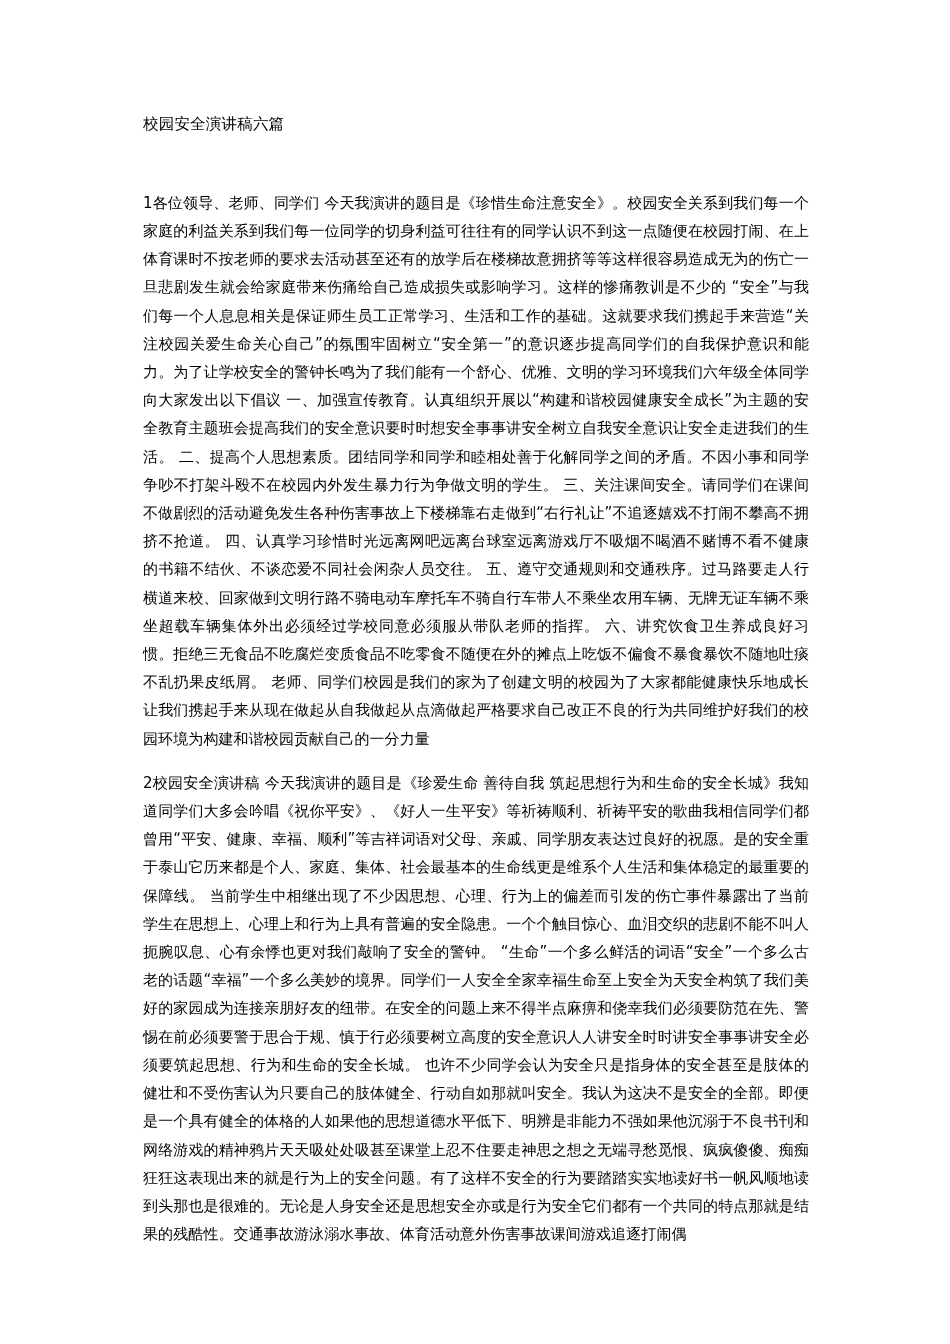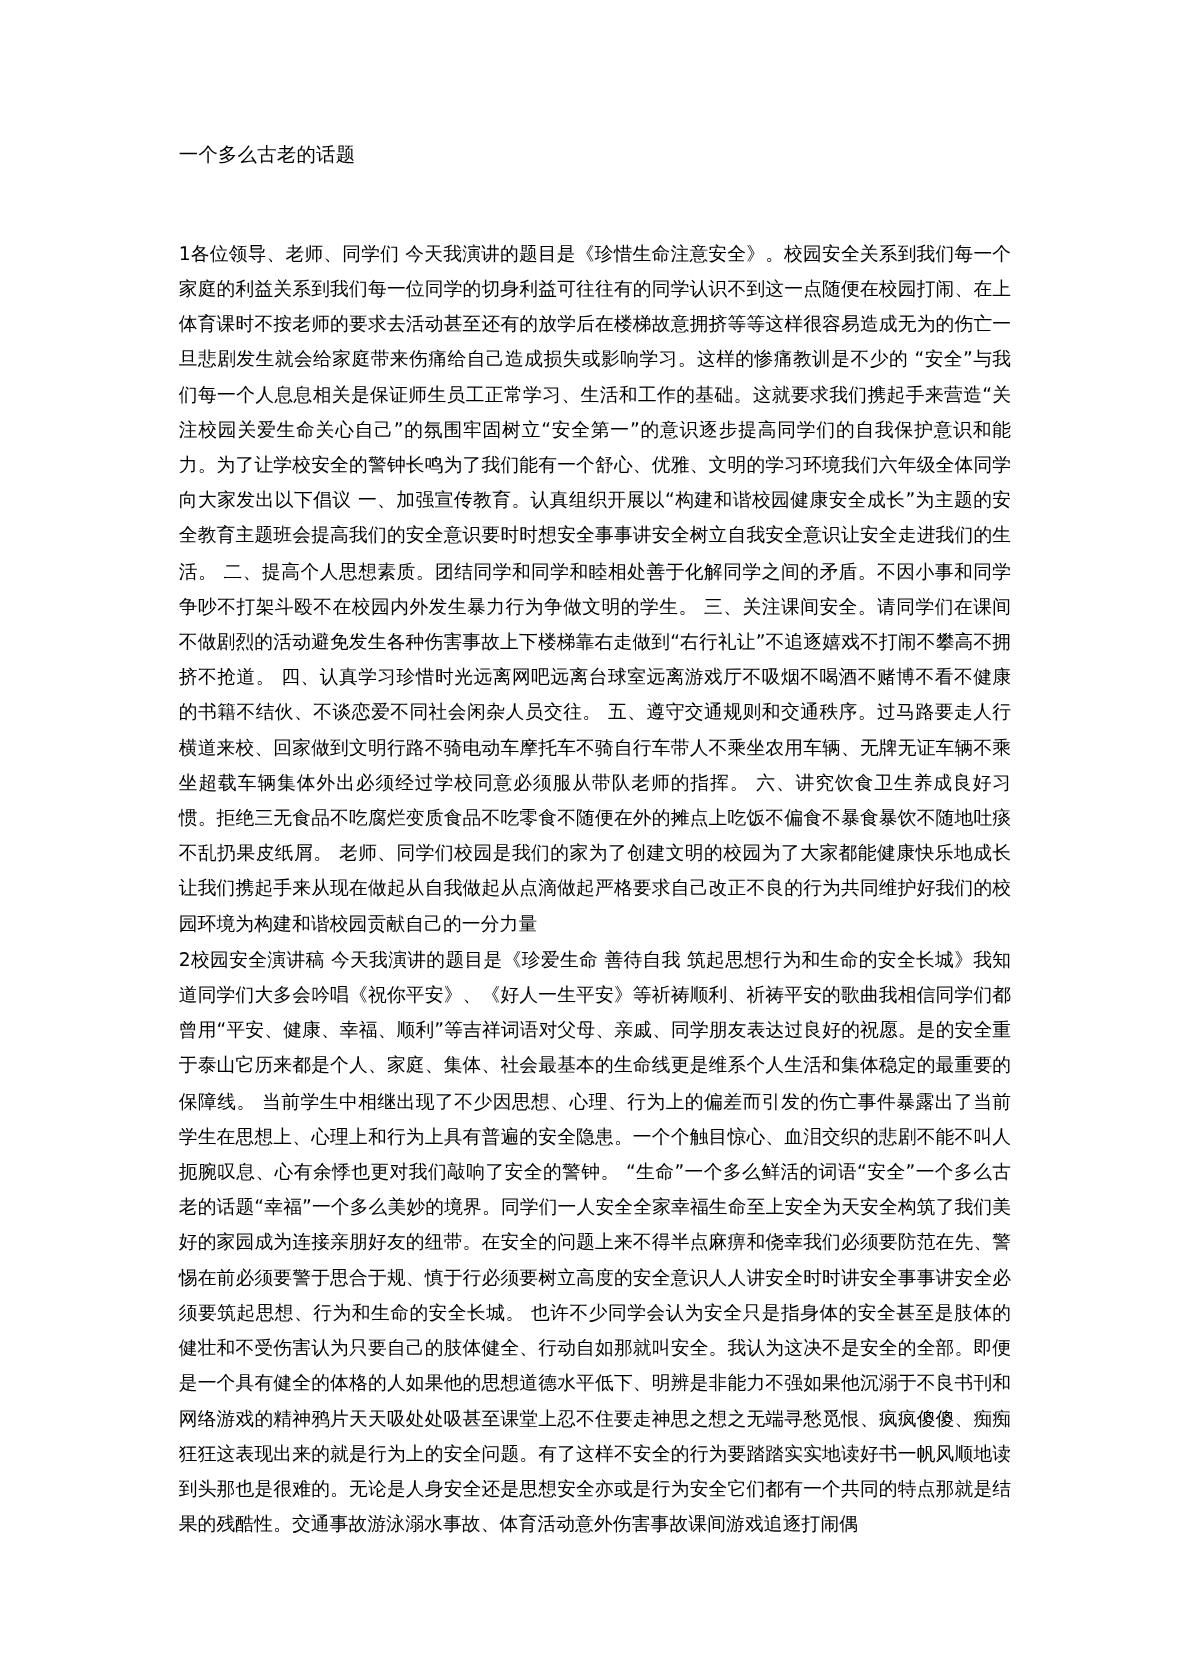--- a/index.html
+++ b/index.html
@@ -42,26 +42,26 @@
   .para {
     font-size: 15px;
     line-height: 28.2px;
     text-align: justify;
     text-justify: inter-ideograph;
     margin: 0;
     letter-spacing: 0.1px;
     word-break: break-all;
   }
   .para + .para {
-    margin-top: 1px;
+    margin-top: 16px;
   }
 </style>
 </head>
 <body>
 
 <div class="page">
   <div class="content">
-    <p class="doc-title">一个多么古老的话题</p>
+    <p class="doc-title">校园安全演讲稿六篇</p>
     <div class="spacer"></div>
     <p class="para">1各位领导、老师、同学们 今天我演讲的题目是《珍惜生命注意安全》。校园安全关系到我们每一个家庭的利益关系到我们每一位同学的切身利益可往往有的同学认识不到这一点随便在校园打闹、在上体育课时不按老师的要求去活动甚至还有的放学后在楼梯故意拥挤等等这样很容易造成无为的伤亡一旦悲剧发生就会给家庭带来伤痛给自己造成损失或影响学习。这样的惨痛教训是不少的 “安全”与我们每一个人息息相关是保证师生员工正常学习、生活和工作的基础。这就要求我们携起手来营造“关注校园关爱生命关心自己”的氛围牢固树立“安全第一”的意识逐步提高同学们的自我保护意识和能力。为了让学校安全的警钟长鸣为了我们能有一个舒心、优雅、文明的学习环境我们六年级全体同学向大家发出以下倡议 一、加强宣传教育。认真组织开展以“构建和谐校园健康安全成长”为主题的安全教育主题班会提高我们的安全意识要时时想安全事事讲安全树立自我安全意识让安全走进我们的生活。 二、提高个人思想素质。团结同学和同学和睦相处善于化解同学之间的矛盾。不因小事和同学争吵不打架斗殴不在校园内外发生暴力行为争做文明的学生。 三、关注课间安全。请同学们在课间不做剧烈的活动避免发生各种伤害事故上下楼梯靠右走做到“右行礼让”不追逐嬉戏不打闹不攀高不拥挤不抢道。 四、认真学习珍惜时光远离网吧远离台球室远离游戏厅不吸烟不喝酒不赌博不看不健康的书籍不结伙、不谈恋爱不同社会闲杂人员交往。 五、遵守交通规则和交通秩序。过马路要走人行横道来校、回家做到文明行路不骑电动车摩托车不骑自行车带人不乘坐农用车辆、无牌无证车辆不乘坐超载车辆集体外出必须经过学校同意必须服从带队老师的指挥。 六、讲究饮食卫生养成良好习惯。拒绝三无食品不吃腐烂变质食品不吃零食不随便在外的摊点上吃饭不偏食不暴食暴饮不随地吐痰不乱扔果皮纸屑。 老师、同学们校园是我们的家为了创建文明的校园为了大家都能健康快乐地成长让我们携起手来从现在做起从自我做起从点滴做起严格要求自己改正不良的行为共同维护好我们的校园环境为构建和谐校园贡献自己的一分力量</p>
     <p class="para">2校园安全演讲稿 今天我演讲的题目是《珍爱生命 善待自我 筑起思想行为和生命的安全长城》我知道同学们大多会吟唱《祝你平安》、《好人一生平安》等祈祷顺利、祈祷平安的歌曲我相信同学们都曾用“平安、健康、幸福、顺利”等吉祥词语对父母、亲戚、同学朋友表达过良好的祝愿。是的安全重于泰山它历来都是个人、家庭、集体、社会最基本的生命线更是维系个人生活和集体稳定的最重要的保障线。 当前学生中相继出现了不少因思想、心理、行为上的偏差而引发的伤亡事件暴露出了当前学生在思想上、心理上和行为上具有普遍的安全隐患。一个个触目惊心、血泪交织的悲剧不能不叫人扼腕叹息、心有余悸也更对我们敲响了安全的警钟。 “生命”一个多么鲜活的词语“安全”一个多么古老的话题“幸福”一个多么美妙的境界。同学们一人安全全家幸福生命至上安全为天安全构筑了我们美好的家园成为连接亲朋好友的纽带。在安全的问题上来不得半点麻痹和侥幸我们必须要防范在先、警惕在前必须要警于思合于规、慎于行必须要树立高度的安全意识人人讲安全时时讲安全事事讲安全必须要筑起思想、行为和生命的安全长城。 也许不少同学会认为安全只是指身体的安全甚至是肢体的健壮和不受伤害认为只要自己的肢体健全、行动自如那就叫安全。我认为这决不是安全的全部。即便是一个具有健全的体格的人如果他的思想道德水平低下、明辨是非能力不强如果他沉溺于不良书刊和网络游戏的精神鸦片天天吸处处吸甚至课堂上忍不住要走神思之想之无端寻愁觅恨、疯疯傻傻、痴痴狂狂这表现出来的就是行为上的安全问题。有了这样不安全的行为要踏踏实实地读好书一帆风顺地读到头那也是很难的。无论是人身安全还是思想安全亦或是行为安全它们都有一个共同的特点那就是结果的残酷性。交通事故游泳溺水事故、体育活动意外伤害事故课间游戏追逐打闹偶</p>
   </div>
 </div>
 
 </body></html>

